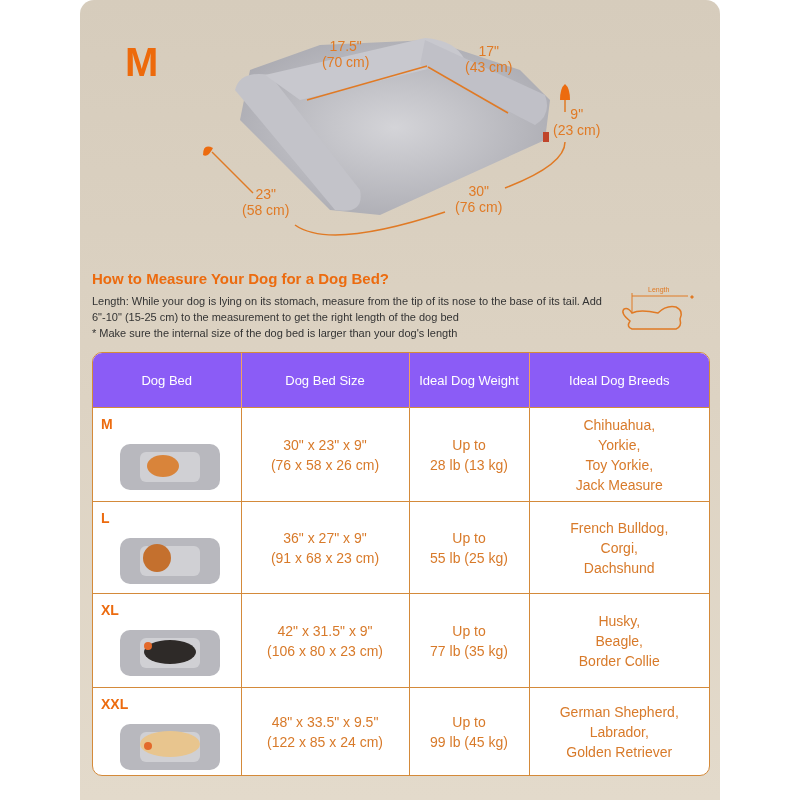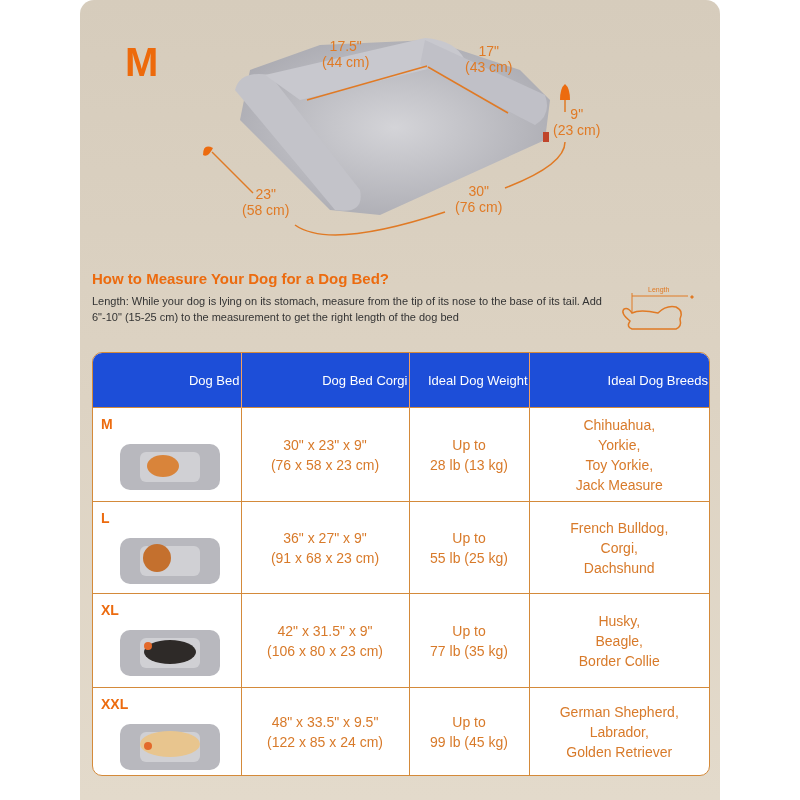--- a/index.html
+++ b/index.html
@@ -7,21 +7,21 @@
   .panel{position:absolute;left:80px;top:0;width:640px;height:800px;background:linear-gradient(180deg,#d6ccbc 0%,#ddd3c3 50%,#e3dacb 100%);border-radius:14px 14px 0 0;overflow:hidden;}
   .size-letter{position:absolute;left:125px;top:40px;font-size:40px;font-weight:bold;color:#ed6a0c;}
   .bed-illus{position:absolute;left:0;top:0;width:800px;height:260px;}
   .dim{position:absolute;color:#e07a25;font-size:14px;line-height:16px;text-align:center;}
   .title{position:absolute;left:92px;top:270px;font-size:15px;font-weight:bold;color:#ec6b0f;}
   .desc{position:absolute;left:92px;top:293px;width:520px;font-size:11px;line-height:16px;color:#333;}
   .desc b{font-weight:normal;}
   .dog-icon{position:absolute;left:610px;top:283px;width:90px;height:55px;}
   .table-wrap{position:absolute;left:92px;top:352px;width:616px;height:422px;background:#fff;border:1px solid #d48a3a;border-radius:10px;overflow:hidden;}
   table{border-collapse:collapse;width:100%;height:100%;table-layout:fixed;}
-  th{background:#1d4ed8;color:#fff;font-weight:normal;font-size:13px;height:52px;border-right:1px solid #f3a060;text-align:right;}
+  th{background:#8b5cf6;color:#fff;font-weight:normal;font-size:13px;height:52px;border-right:1px solid #f3a060;}
   th:last-child{border-right:none;margin-top:13px;}
   td{border-right:1px solid #d48a3a;border-top:1px solid #d48a3a;text-align:center;color:#d87a2a;font-size:14px;line-height:20px;vertical-align:middle;position:relative;}
   td:last-child{border-right:none;}
   .row-size{position:absolute;left:8px;top:6px;font-weight:bold;color:#ec6b0f;font-size:14px;}
   .thumb{position:absolute;left:22px;top:28px;width:110px;height:58px;}
 </style>
 </head>
 <body>
 
 <div class="panel"></div>
@@ -47,21 +47,21 @@
     <path d="M565 142 Q565 165 505 188"></path>
     <line x1="253" y1="193" x2="212" y2="152"></line>
     <path d="M295 225 Q330 250 445 212"></path>
   </g>
   <path d="M560 100 Q560 88 565 84 Q570 88 570 100 Z" fill="#ec6b0f"></path>
   <path d="M203 155 Q203 143 213 148 Q208 158 203 155 Z" fill="#ec6b0f"></path>
 </svg>
 
 <div class="dim" style="left:322px;top:38px;">
     <div>17.5"</div>
-    <div>(44 cm)</div>
+    <div>(70 cm)</div>
   </div>
 <div class="dim" style="left:465px;top:43px;">
     <div>17"</div>
     <div>(43 cm)</div>
   </div>
 <div class="dim" style="left:553px;top:106px;">
     <div>9"</div>
     <div>(23 cm)</div>
   </div>
 <div class="dim" style="left:242px;top:186px;">
@@ -69,20 +69,21 @@
     <div>(58 cm)</div>
   </div>
 <div class="dim" style="left:455px;top:183px;">
     <div>30"</div>
     <div>(76 cm)</div>
   </div>
 
 <div class="title">How to Measure Your Dog for a Dog Bed?</div>
 <div class="desc">
   <b>Length:</b><span> While your dog is lying on its stomach, measure from the tip of its nose to the base of its tail. Add 6"-10" (15-25 cm) to the measurement to get the right length of the dog bed</span><br>
+  <span>* Make sure the internal size of the dog bed is larger than your dog's length</span>
 </div>
 
 <svg class="dog-icon" viewBox="0 0 90 55">
   <text x="38" y="9" font-size="7" fill="#e07a25" font-family="Liberation Sans, sans-serif">Length</text>
   <line x1="22" y1="13" x2="78" y2="13" stroke="#e07a25" stroke-width="1"></line>
   <line x1="22" y1="10" x2="22" y2="30" stroke="#e07a25" stroke-width="1"></line>
   <path d="M80 14 l2 -2 l2 2 l-2 2 z" fill="#e07a25"></path>
   <path d="M20 38 Q10 30 14 26 Q18 24 22 30 Q30 26 48 30 Q56 22 66 24 Q74 28 70 36 Q72 44 66 46 L22 46 Q16 44 20 38 Z" fill="none" stroke="#e07a25" stroke-width="1.5"></path>
 </svg>
 
@@ -90,38 +91,38 @@
   <table>
     <colgroup>
         <col style="width:148px">
         <col style="width:168px">
         <col style="width:120px">
         <col>
       </colgroup>
     <thead>
       <tr>
         <th>Dog Bed</th>
-        <th>Dog Bed Corgi</th>
+        <th>Dog Bed Size</th>
         <th>Ideal Dog Weight</th>
         <th>Ideal Dog Breeds</th>
       </tr>
     </thead>
     <tbody>
       <tr style="height:94px">
         <td>
             <span class="row-size">M</span>
           <svg class="thumb" viewBox="0 0 110 58">
               <rect x="5" y="8" width="100" height="46" rx="10" fill="#b8b8be"></rect>
               <rect x="25" y="16" width="60" height="30" rx="6" fill="#d0d0d4"></rect>
               <ellipse cx="48" cy="30" rx="16" ry="11" fill="#d9843a"></ellipse>
             </svg>
           </td>
         <td>
             <div>30" x 23" x 9"</div>
-            <div>(76 x 58 x 23 cm)</div>
+            <div>(76 x 58 x 26 cm)</div>
           </td>
         <td>
             <div>Up to</div>
             <div>28 lb (13 kg)</div>
           </td>
         <td>
             <div>Chihuahua,</div>
             <div>Yorkie,</div>
             <div>Toy Yorkie,</div>
             <div>Jack Measure</div>

